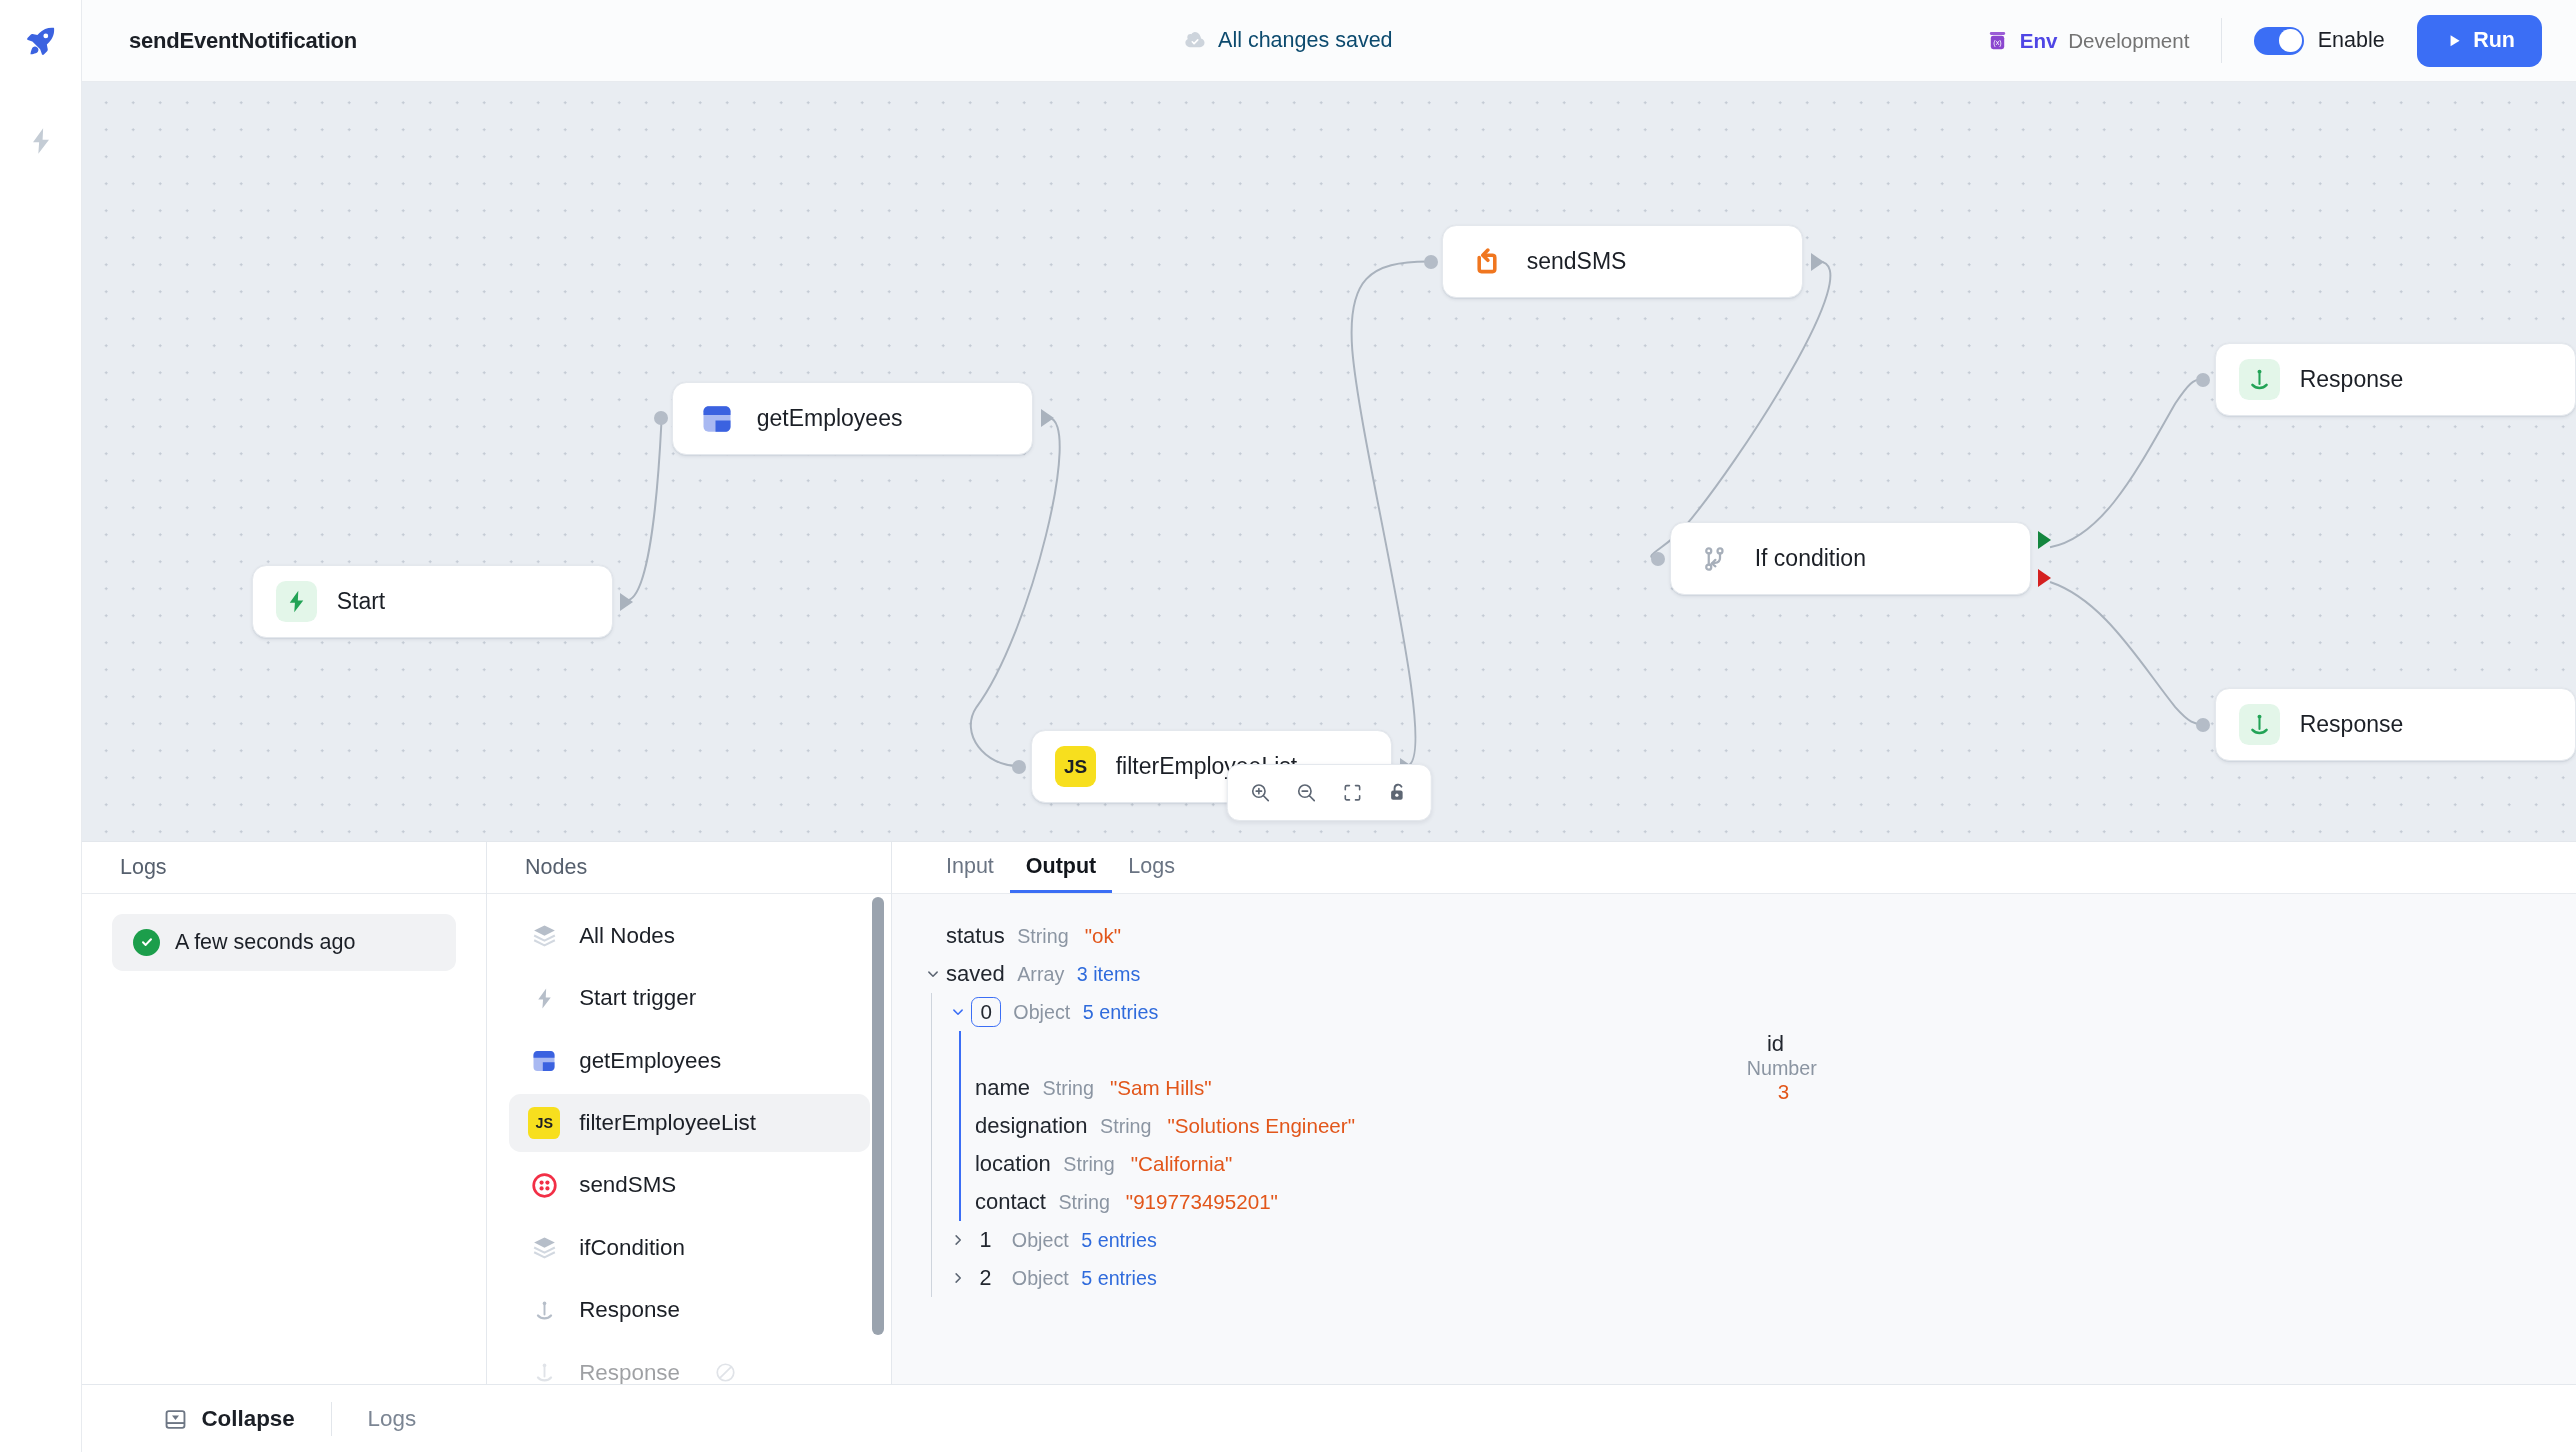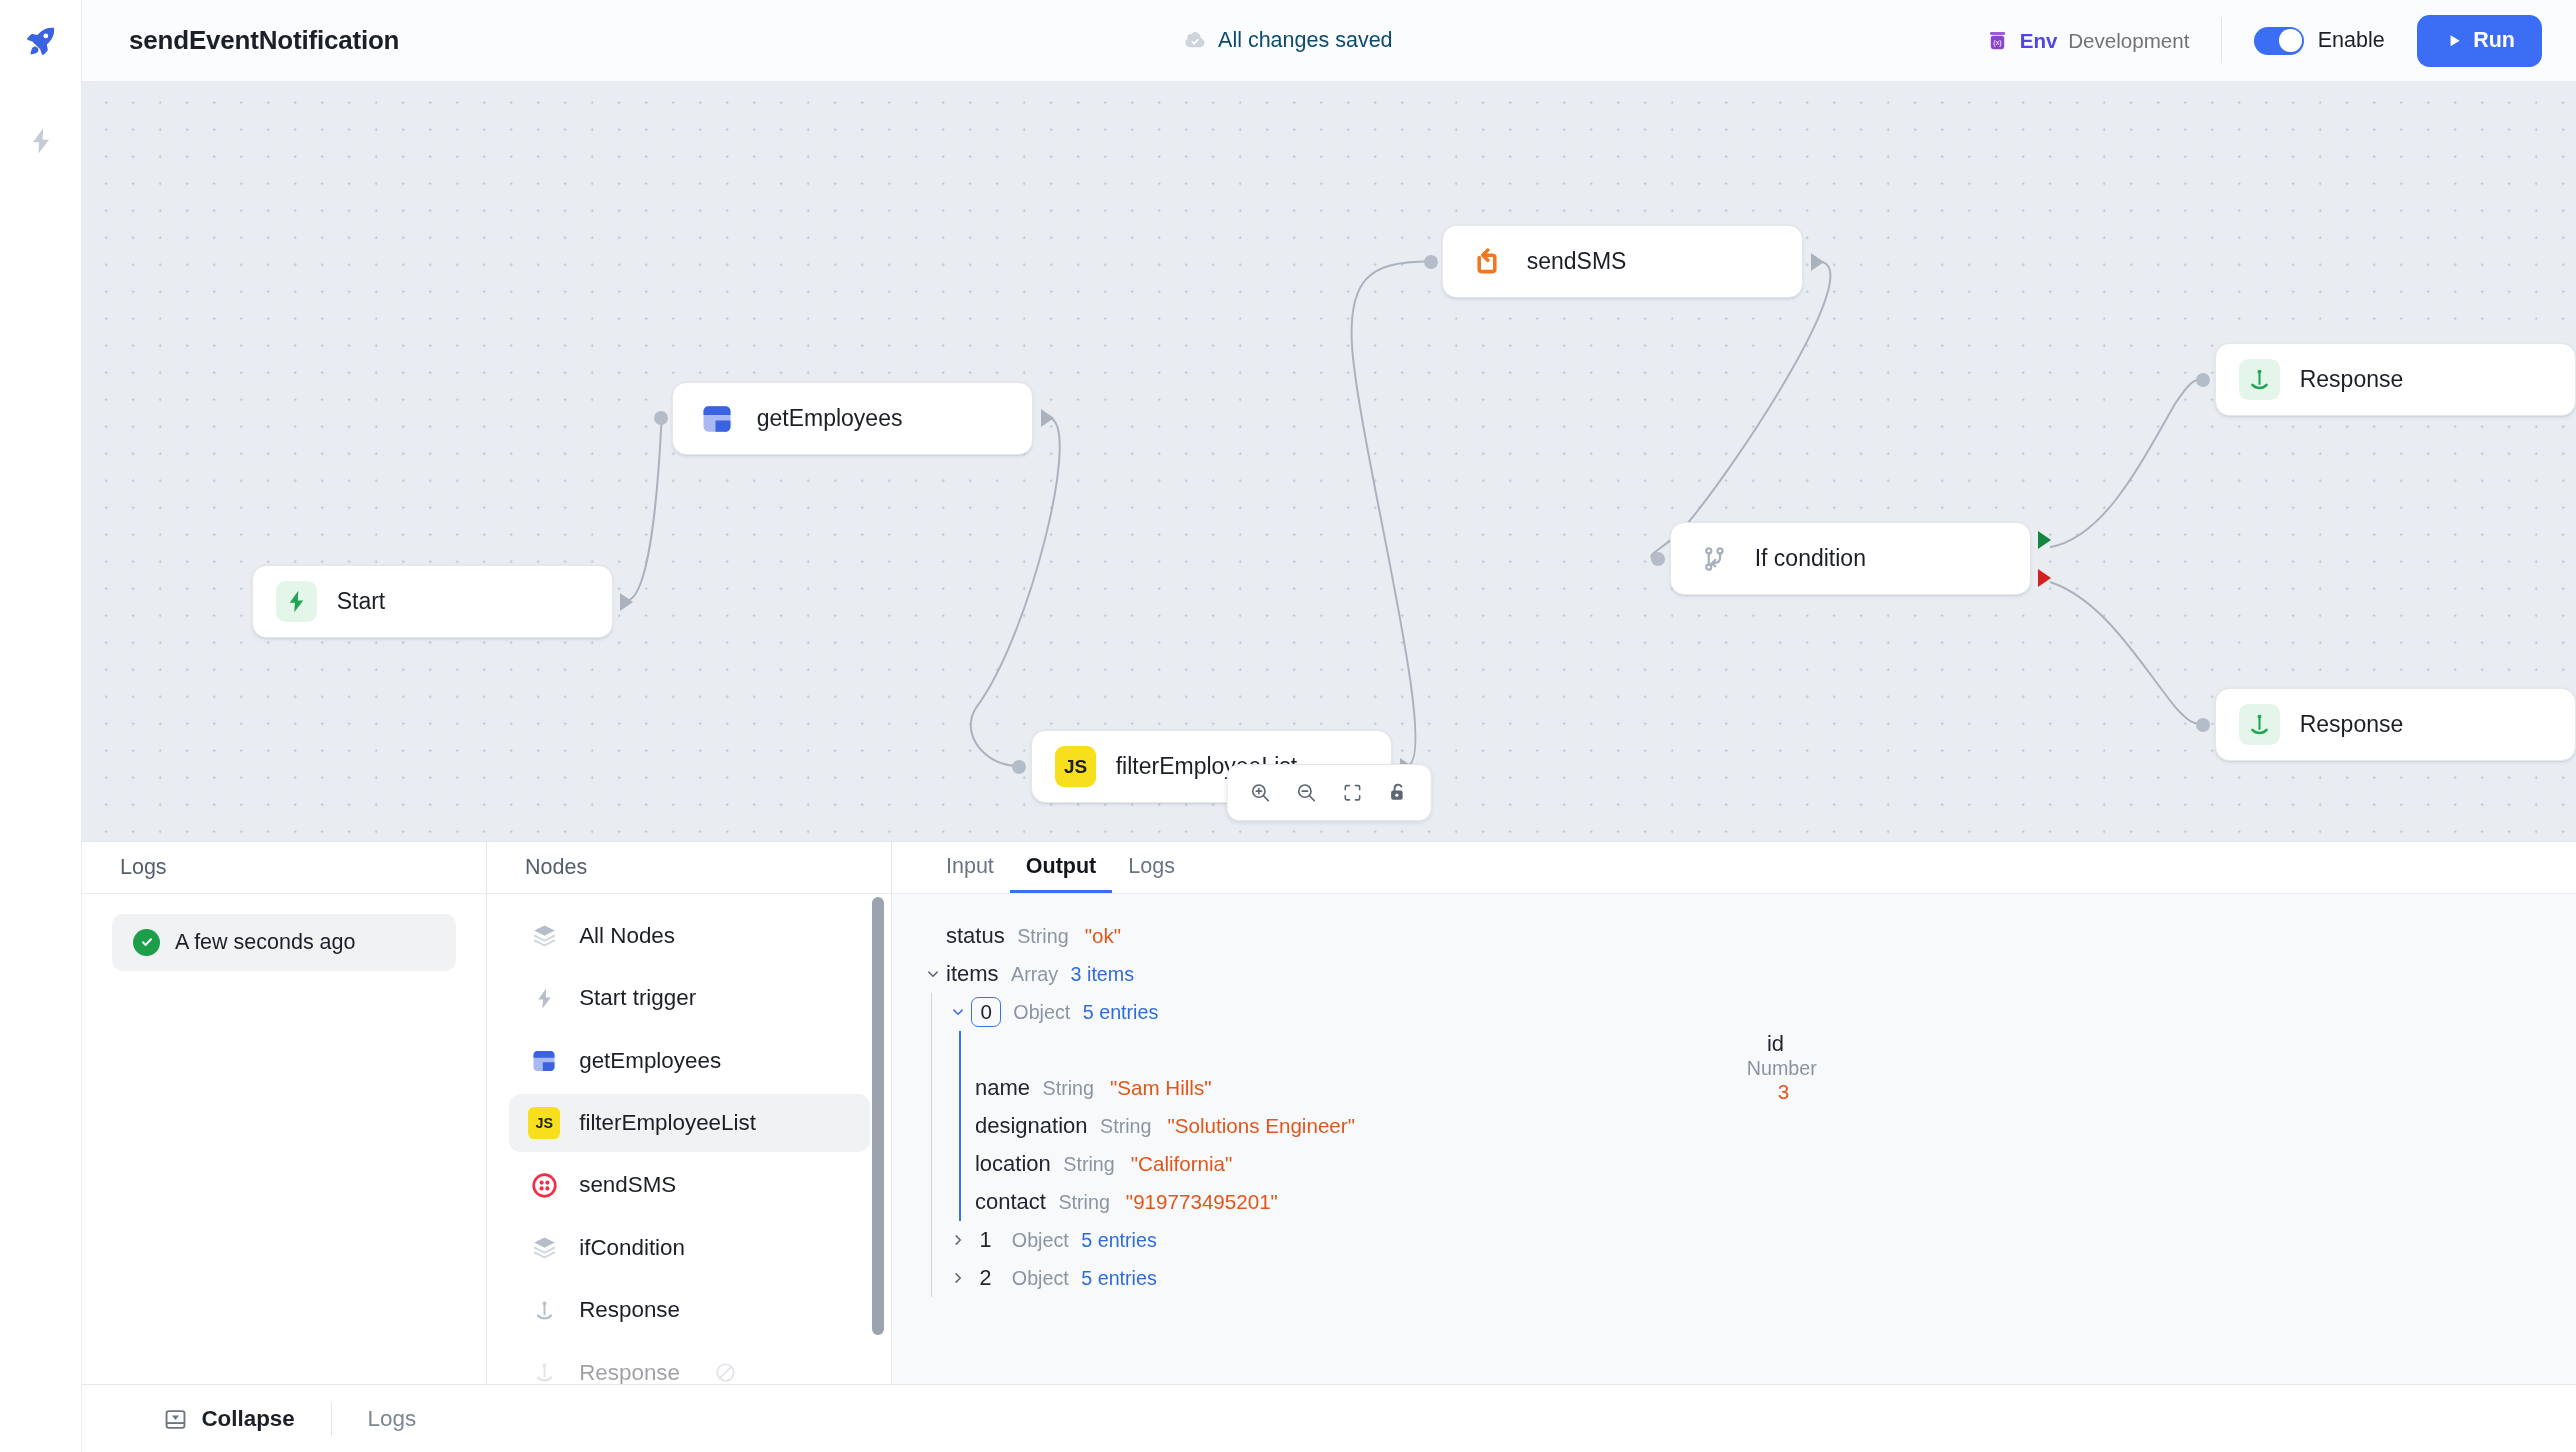--- a/index.html
+++ b/index.html
@@ -21,21 +21,21 @@
     position: relative;
   }
   .logo-cell {
     width: 82px; height: 82px; flex: 0 0 82px;
     display: flex; align-items: center; justify-content: center;
     border-right: 0.9px solid #e8ebef;
     background: #fff;
   }
   .wf-title {
     margin-left: 47px;
-    font-size: 26px; font-weight: 700; color: #1b1f26; letter-spacing: -0.2px;
+    font-size: 22px; font-weight: 700; color: #1b1f26; letter-spacing: -0.2px;
   }
   .saved-wrap {
     position: absolute; left: 50%; transform: translateX(-50%);
     display: flex; align-items: center; gap: 11.6px;
   }
   .saved-text { font-size: 21.5px; color: #0c4a6e; }
   .topbar-right {
     margin-left: auto; display: flex; align-items: center; height: 100%;
     padding-right: 34px; gap: 0;
   }
@@ -552,21 +552,21 @@
               <span class="jtype">String</span>
               <span class="jval">"ok"</span>
             </div>
 
             <div class="jrow" style="padding-left:27px;">
               <span class="caret">
                 <svg width="18" height="18" viewBox="0 0 24 24">
                     <path d="M6.5 9.5 12 15l5.5-5.5" fill="none" stroke="#5d6673" stroke-width="2" stroke-linecap="round" stroke-linejoin="round"></path>
                   </svg>
               </span>
-              <span class="jkey">items</span>
+              <span class="jkey">saved</span>
               <span class="jtype">Array</span>
               <span class="jcount">3 items</span>
             </div>
 
             <div style="display:flex; padding-left:39px;">
               <div class="guide-gray"></div>
               <div style="flex:1;">
 
                 <div class="jrow" style="padding-left:12.5px;">
                   <span class="caret">

